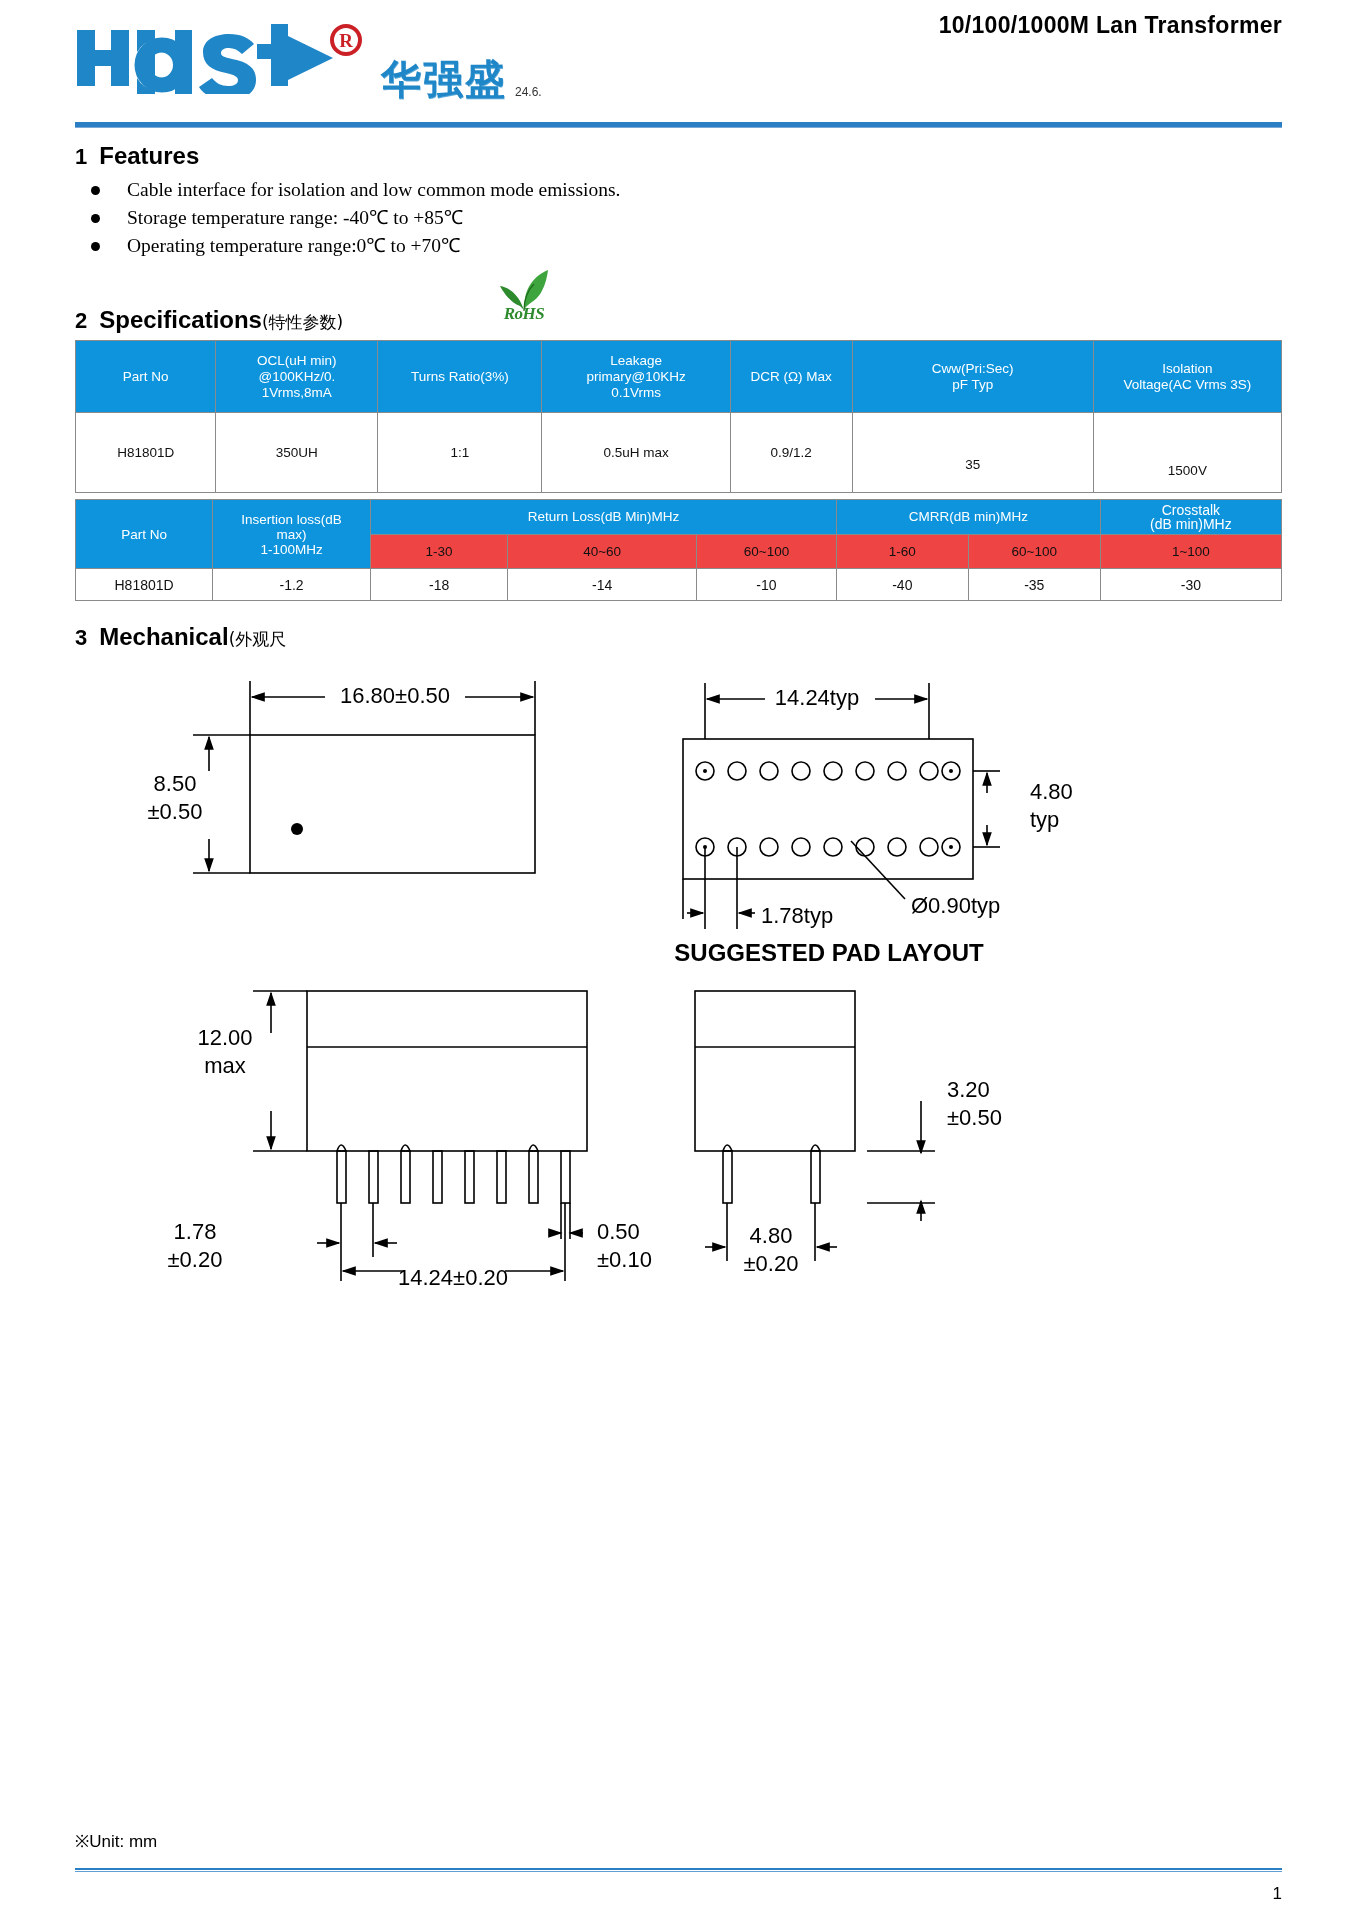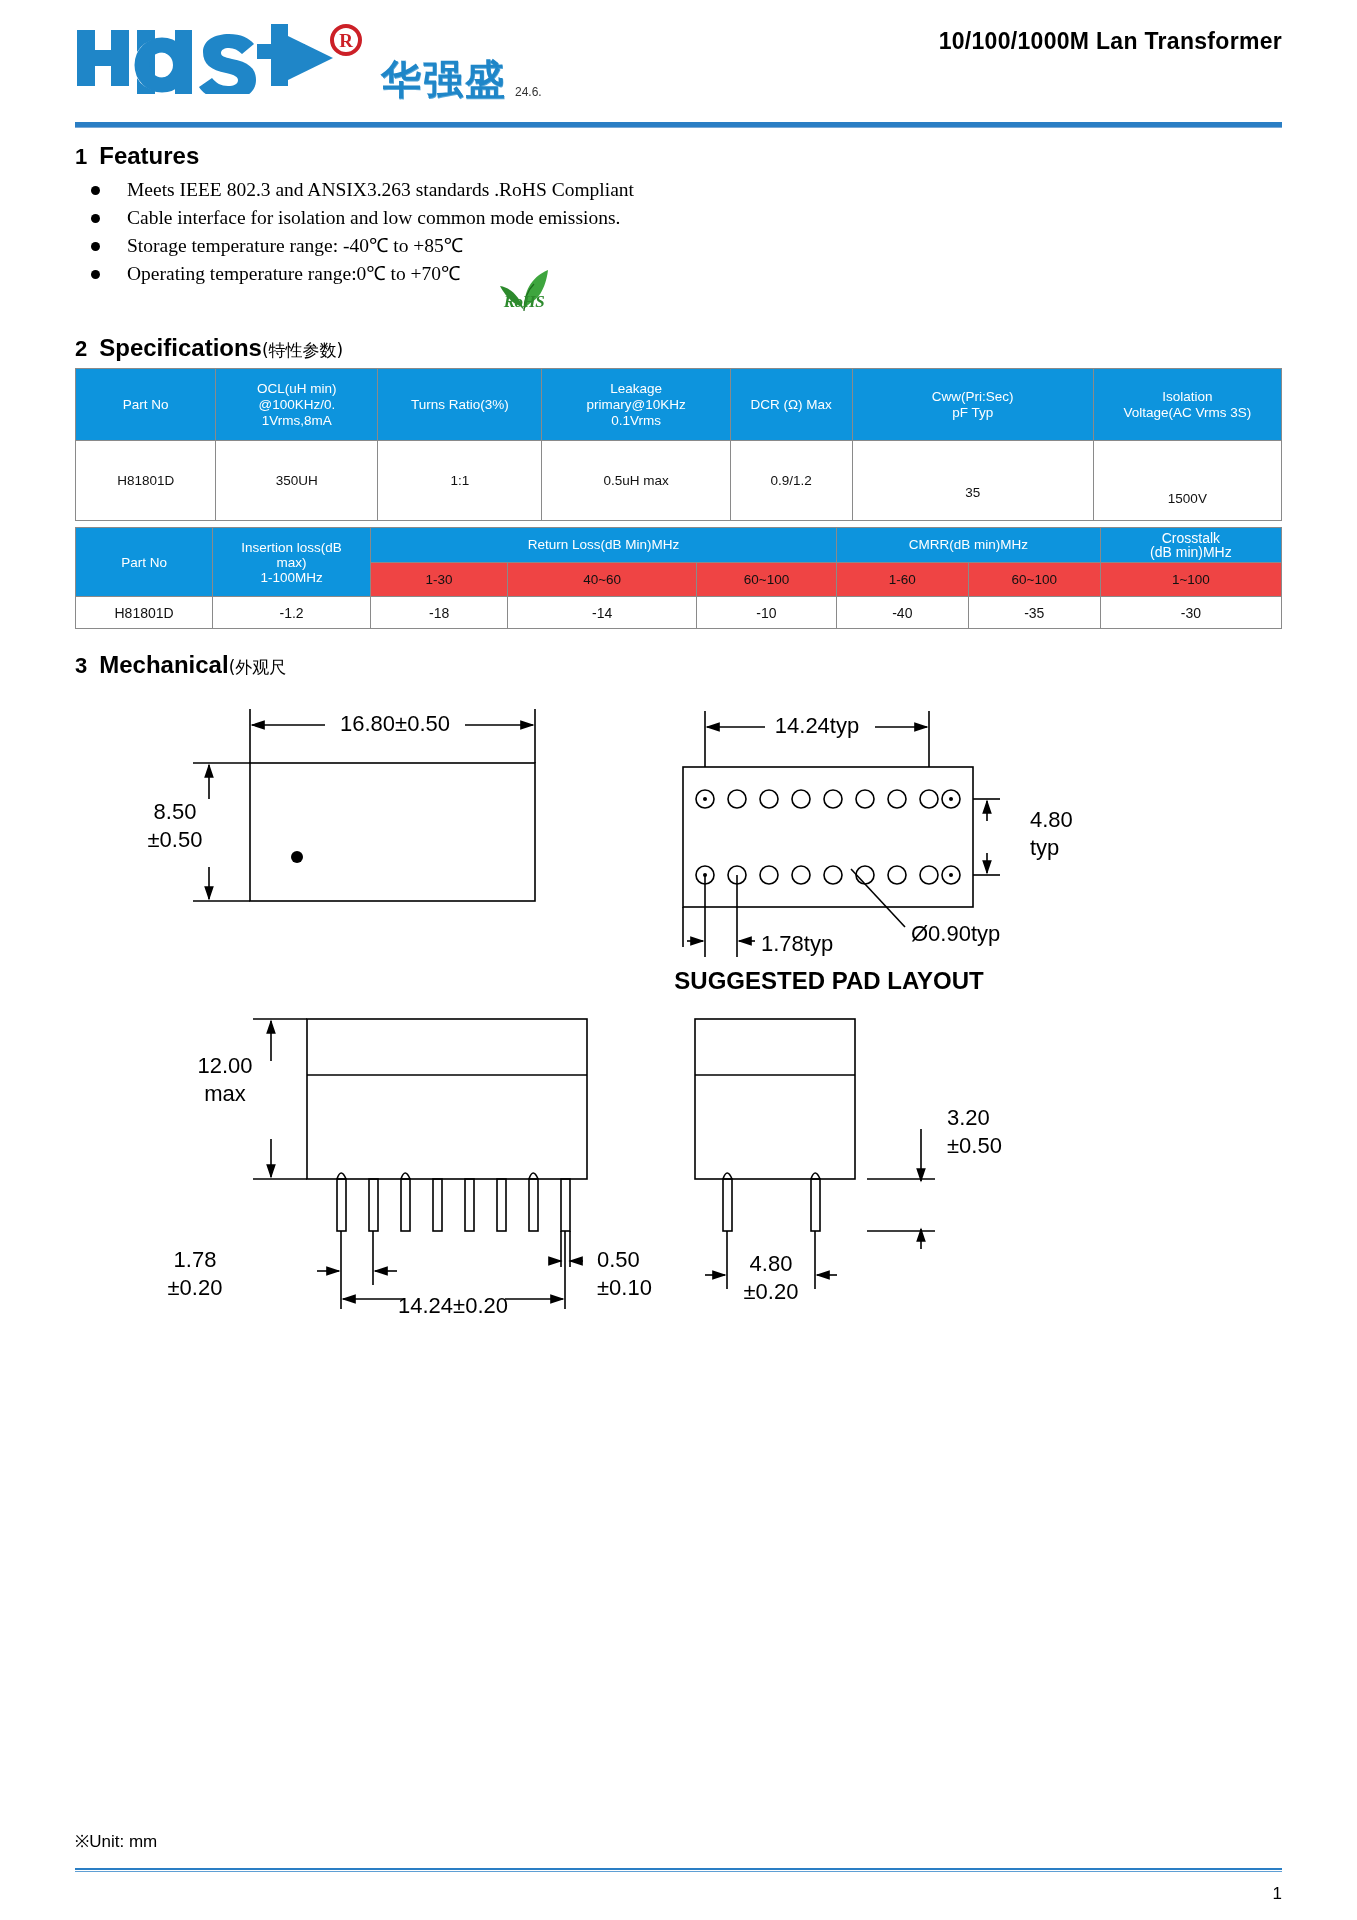--- a/index.html
+++ b/index.html
@@ -24,21 +24,21 @@
     font-size:40px; font-weight:bold; color:#1f86c8;
     letter-spacing:2px; margin-left:6px; margin-top:30px;
     text-shadow:0.5px 0.5px 0 #5aa8d8;
   }
   .logo-date {
     font-family:"Liberation Sans", sans-serif;
     font-size:12px; color:#333; align-self:flex-end;
     margin-left:8px; margin-bottom:8px;
   }
   .header-title {
-    margin-left:auto; text-align:right; padding-top:28px;
+    margin-left:auto; text-align:right; padding-top:12px;
   }
   .header-title .l1 { font-size:23px; font-weight:bold; letter-spacing:0.3px; }
   .header-title .l2 { font-size:26px; font-weight:bold; margin-top:4px; letter-spacing:0.3px; }
 
   .rule-blue {
     height:6px; background:#2a7ec4; margin-top:2px;
     border-top:2px solid #2a7ec4; border-bottom:1px solid #7aa9d6;
     background:linear-gradient(#2a7ec4 0 3px, #ffffff 3px 4px, #5f9fd4 4px 6px);
   }
 
@@ -55,21 +55,21 @@
   }
   ul.features li::before {
     content:""; position:absolute; left:8px; top:10px;
     width:9px; height:9px; background:#000; border-radius:50%;
   }
 
   .rohs {
     position:absolute; left:490px; top:264px; width:68px; height:60px;
   }
   .rohs .leaf-txt {
-    position:absolute; left:0; bottom:12px; width:100%; text-align:center;
+    position:absolute; left:0; bottom:0; width:100%; text-align:center;
     font-size:17px; font-weight:bold; font-style:italic; color:#2d8a2d;
     font-family:"Liberation Serif", serif; letter-spacing:-0.5px;
   }
 
   
   table.spec {
     border-collapse:collapse; width:100%; margin-top:6px;
     table-layout:fixed;
   }
   table.spec td, table.spec th {
@@ -145,21 +145,20 @@
   </div>
 
   <div class="rule-blue"></div>
 
   <div class="sec-head">
     <span class="sec-num">1</span>
     <span class="sec-title">Features</span>
   </div>
 
   <ul class="features">
-    <li>Meets IEEE 802.3 and ANSIX3.263 standards .RoHS Compliant</li>
     <li>Cable interface for isolation and low common mode emissions.</li>
     <li>Storage temperature range: -40℃ to +85℃</li>
     <li>Operating temperature range:0℃ to +70℃</li>
   </ul>
 
   <div class="rohs">
     <svg width="68" height="48" viewBox="0 0 68 48" aria-hidden="true">
       <path d="M34 46 C34 28 40 14 58 6 C58 6 56 30 42 38 C38 41 35 43 34 46 Z" fill="#3ea53e"></path>
       <path d="M34 46 C30 34 22 24 10 22 C10 22 18 38 30 42 Z" fill="#2d8a2d"></path>
       <path d="M34 47 C34 38 36 28 44 20" stroke="#1d6b1d" stroke-width="1.2" fill="none"></path>

